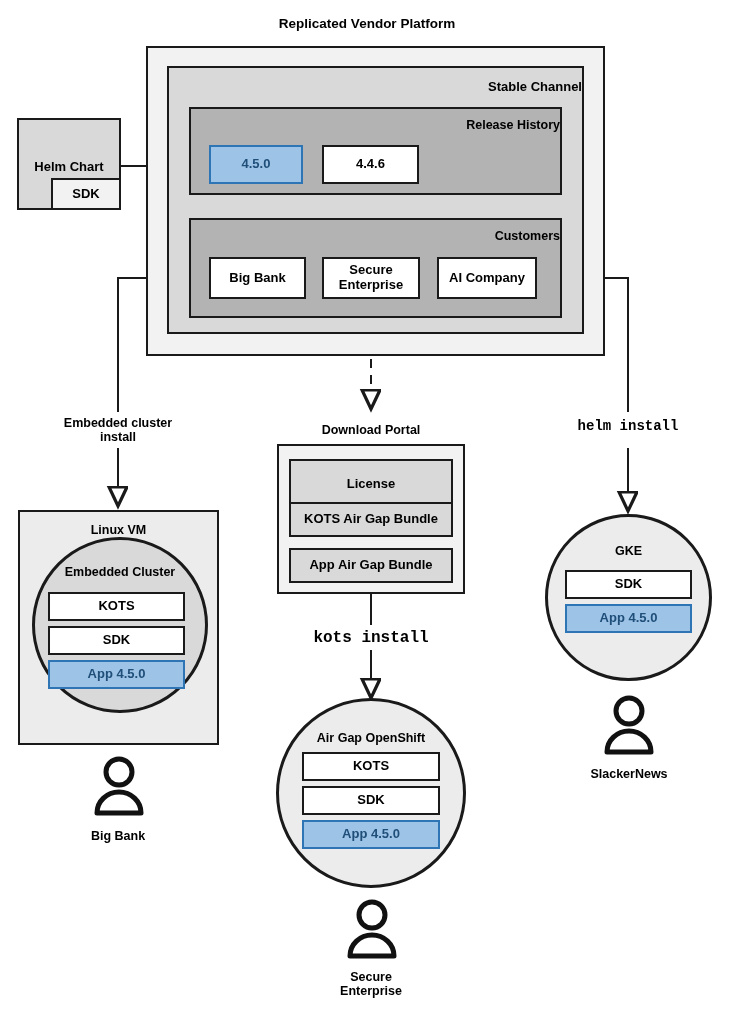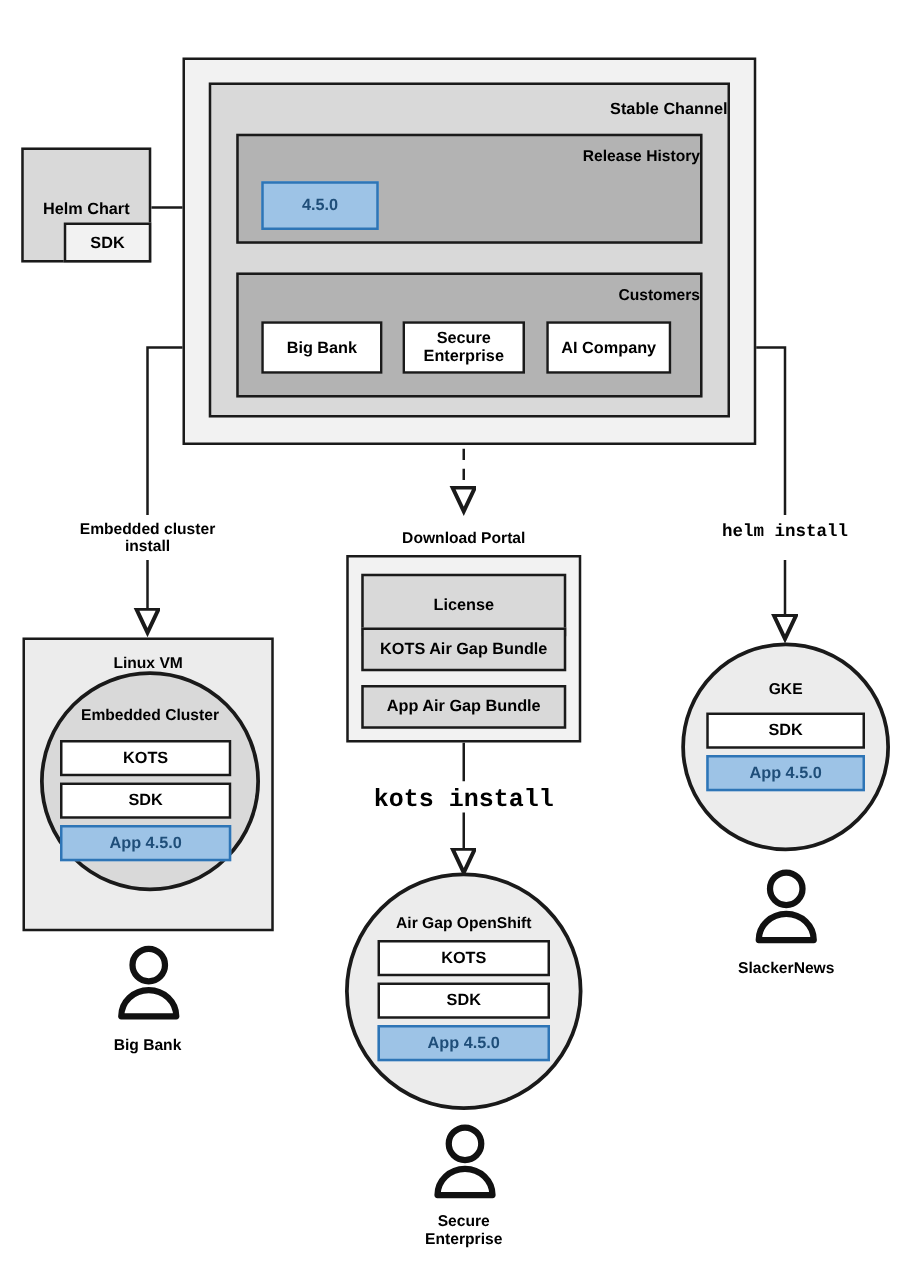--- a/index.html
+++ b/index.html
@@ -52,50 +52,52 @@
       <path d="M537,278 L628,278 L628,412"></path>
       <path d="M628,448 L628,510" marker-end="url(#ahopen)"></path>
 
       <path d="M371,295 L371,408" stroke-dasharray="9 7" marker-end="url(#ahopen)"></path>
 
       <path d="M371,594 L371,625"></path>
       <path d="M371,650 L371,697" marker-end="url(#ahopen)"></path>
     </g>
   </svg>
 
+  <div class="lbl" style="left:237px;top:16px;width:260px;font-size:13.5px;">Replicated Vendor Platform</div>
 
   <div class="titled box f-light" style="left:146px;top:46px;width:459px;height:310px;display:block;"></div>
 
   <div class="titled box f-gray" style="left:167px;top:66px;width:417px;height:268px;display:block;">
     <div class="ttl" style="top:12px;font-size:13px;">Stable Channel</div>
   </div>
 
   <div class="titled box f-dark" style="left:189px;top:107px;width:373px;height:88px;display:block;">
     <div class="ttl" style="top:9px;font-size:12.5px;">Release History</div>
   </div>
   <div class="box f-blue" style="left:209px;top:145px;width:94px;height:39px;font-size:13px;">4.5.0</div>
+  <div class="box f-white" style="left:322px;top:145px;width:97px;height:39px;font-size:13px;">4.4.6</div>
 
   <div class="titled box f-dark" style="left:189px;top:218px;width:373px;height:100px;display:block;">
     <div class="ttl" style="top:9px;font-size:12.5px;">Customers</div>
   </div>
   <div class="box f-white" style="left:209px;top:257px;width:97px;height:42px;font-size:13px;">Big Bank</div>
   <div class="box f-white" style="left:322px;top:257px;width:98px;height:42px;font-size:13px;padding:16px 4px;">Secure Enterprise</div>
   <div class="box f-white" style="left:437px;top:257px;width:100px;height:42px;font-size:13px;">AI Company</div>
 
   <div class="box f-gray" style="left:17px;top:118px;width:104px;height:92px;display:block;">
     <div style="position:absolute;left:0;right:0;top:40px;text-align:center;font-size:13px;">Helm Chart</div>
   </div>
   <div class="box f-light" style="left:51px;top:178px;width:70px;height:32px;font-size:13px;">SDK</div>
 
   <div class="lbl" style="left:38px;top:416px;width:160px;font-size:12.5px;">
     <span>Embedded cluster</span><br>
     <span>install</span>
   </div>
   <div class="lbl mono" style="left:548px;top:418px;width:160px;font-size:14px;">helm install</div>
-  <div class="lbl mono" style="left:291px;top:629px;width:160px;font-size:20px;">kots install</div>
+  <div class="lbl mono" style="left:291px;top:629px;width:160px;font-size:16px;">kots install</div>
 
   <div class="box f-ec" style="left:18px;top:510px;width:201px;height:235px;display:block;">
     <div style="position:absolute;left:0;right:0;top:11px;text-align:center;font-size:12.5px;">Linux VM</div>
   </div>
   <div class="circle f-gray" style="left:32px;top:537px;width:176px;height:176px;">
     <div style="position:absolute;left:0;right:0;top:25px;text-align:center;font-weight:bold;font-size:12.5px;">Embedded Cluster</div>
   </div>
   <div class="box f-white" style="left:48px;top:592px;width:137px;height:29px;font-size:13px;">KOTS</div>
   <div class="box f-white" style="left:48px;top:626px;width:137px;height:29px;font-size:13px;">SDK</div>
   <div class="box f-blue" style="left:48px;top:660px;width:137px;height:29px;font-size:13px;">App 4.5.0</div>

